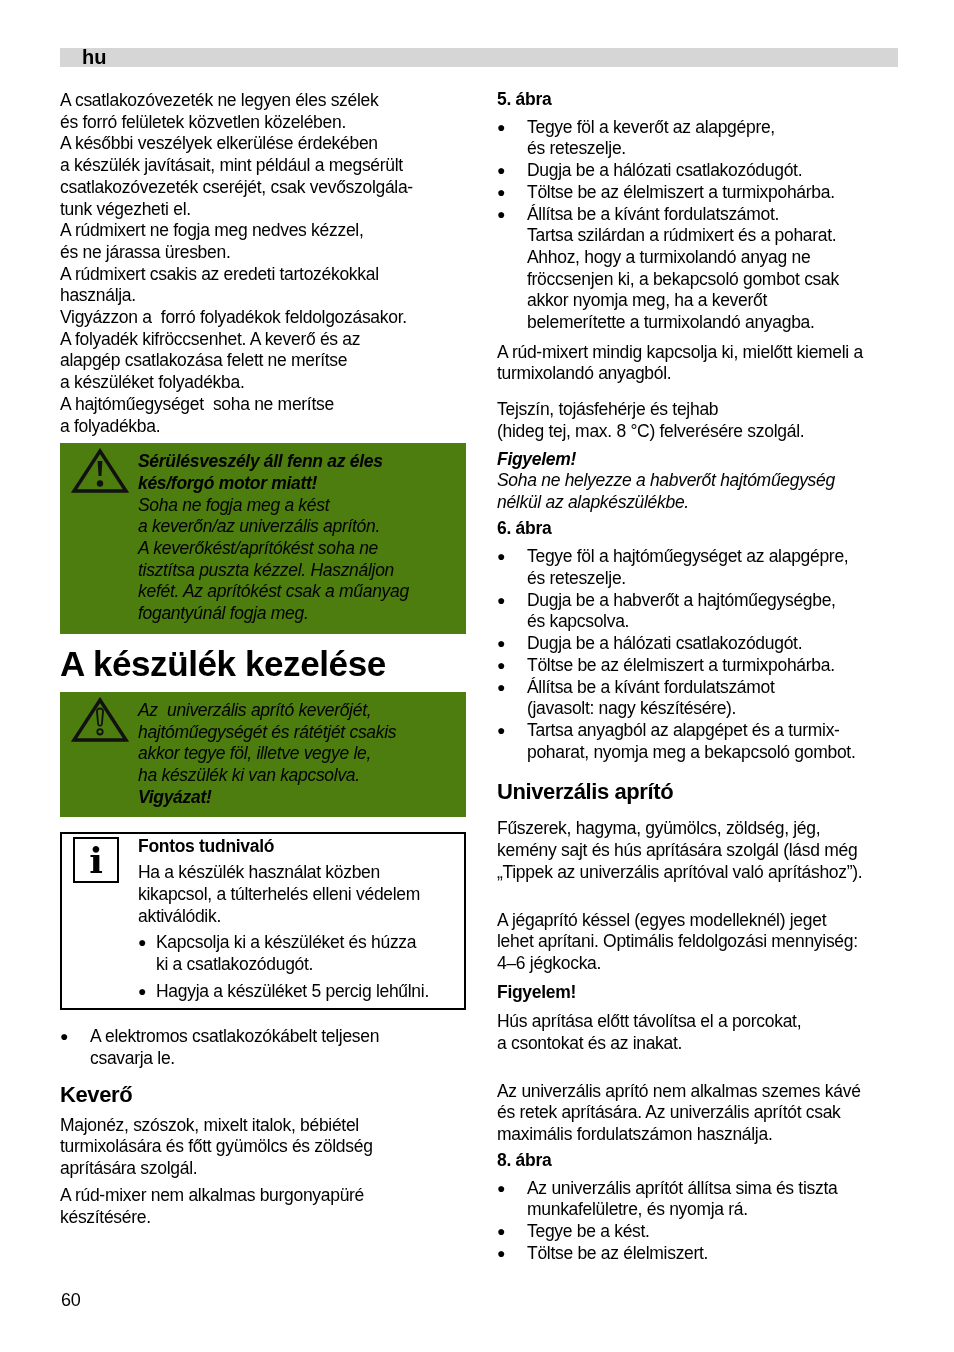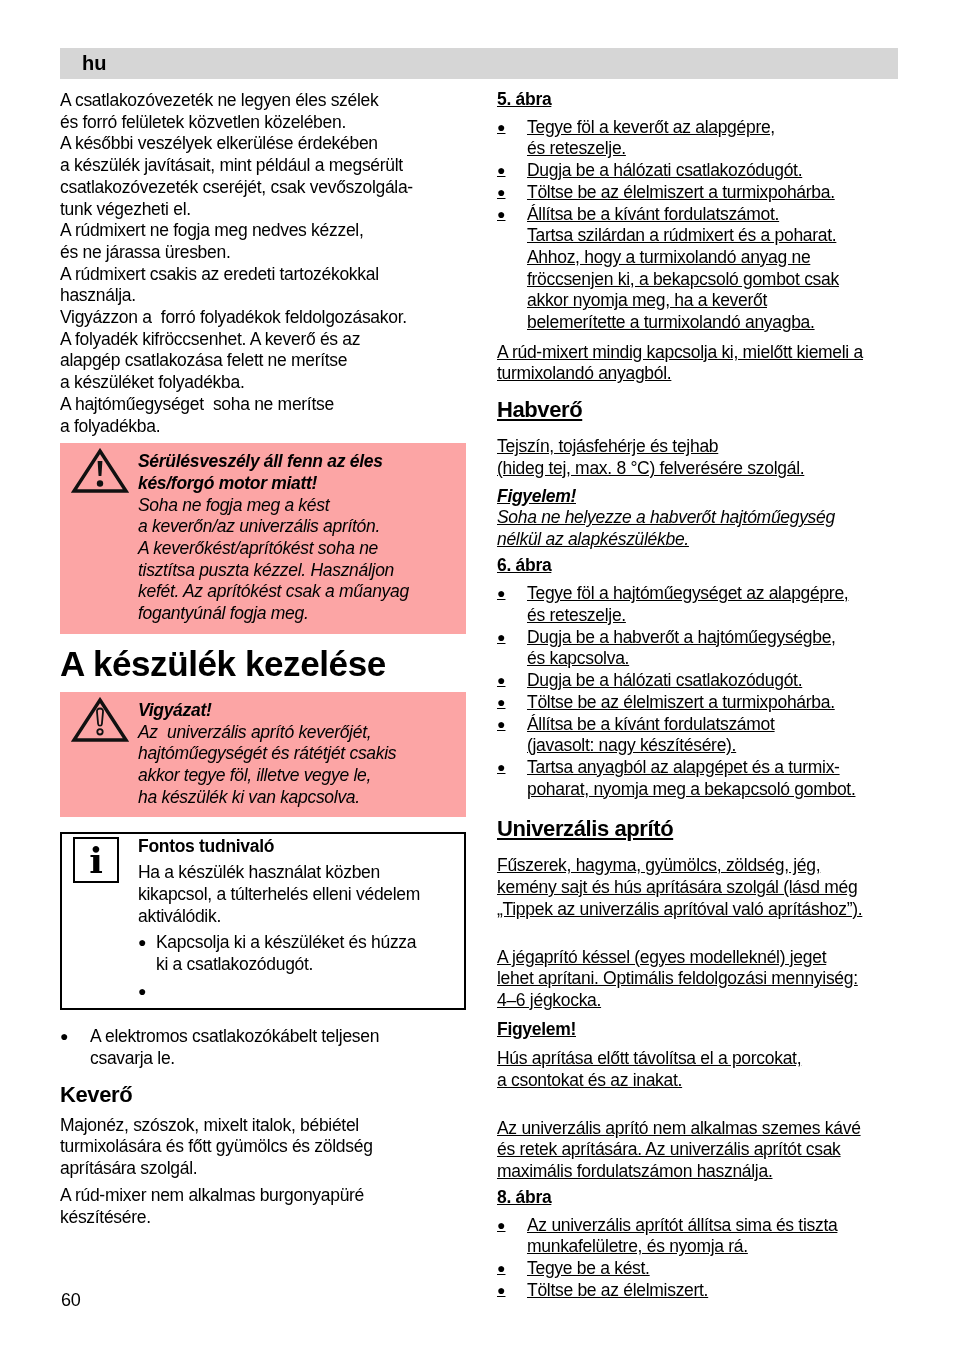--- a/index.html
+++ b/index.html
@@ -1,33 +1,33 @@
 <!DOCTYPE html>
 <html lang="hu"><head>
 <meta charset="utf-8">
 <style>
   html,body{margin:0;padding:0;background:#ffffff;}
   .page{position:relative;width:954px;height:1352px;background:#fff;overflow:hidden;
         font-family:"Liberation Sans",sans-serif;color:#000;}
-  .langbar{position:absolute;left:60px;top:48px;width:838px;height:31px;
+  .langbar{position:absolute;left:60px;top:48px;width:838px;height:19px;
            background:#d6d6d6;display:flex;align-items:center;}
   .langbar span{font-weight:bold;font-size:20px;margin-left:22px;}
   .col{position:absolute;}
   .col-left{left:60px;top:90px;width:406px;}
-  .col-right{left:497px;top:89px;width:416px;text-decoration:underline;}
+  .col-right{left:497px;top:89px;width:416px;}
   .pre{white-space:pre;}
   .body{font-size:17.5px;line-height:21.7px;letter-spacing:-0.3px;margin:0;}
   .it{font-style:italic;}
   .b{font-weight:bold;}
   h1,h2,h3{margin:0;padding:0;}
   h1{font-size:35px;line-height:30px;letter-spacing:-0.4px;margin-top:15px;}
   h2{font-size:22px;line-height:25px;letter-spacing:-0.4px;}
   h3{font-size:17.5px;line-height:21.7px;letter-spacing:-0.3px;}
   
-  .graybox{position:relative;background:#fca5a5;width:406px;box-sizing:border-box;
+  .graybox{position:relative;background:#4d7c0f;width:406px;box-sizing:border-box;
            padding:8px 8px 9px 78px;}
   .graybox .tri{position:absolute;left:11px;top:5px;}
   .box1{margin-top:6px;}
   .box2{margin-top:13px;}
   
   .infobox{position:relative;border:2px solid #000;width:406px;box-sizing:border-box;
            padding:2px 6px 6px 76px;margin-top:15px;background:#fff;}
   .iicon{position:absolute;left:11px;top:3px;width:42px;height:42px;border:2px solid #000;
          display:flex;align-items:center;justify-content:center;
          font-family:"DejaVu Serif",serif;font-weight:bold;font-size:36px;line-height:1;}
@@ -89,42 +89,43 @@
     <h1 class="b">A készülék kezelése</h1>
 
     <div class="graybox box2">
       <span class="tri">
         <svg width="58" height="46" viewBox="0 0 58 46" aria-hidden="true">
           <path d="M29 3 L55 43 L3 43 Z" fill="none" stroke="#111" stroke-width="3.4" stroke-linejoin="miter"></path>
           <path d="M29 11.5 c-2.4 0 -3.2 1.6 -3 3.4 l1.1 12.1 c0.1 1 0.8 1.7 1.9 1.7 s1.8 -0.7 1.9 -1.7 l1.1 -12.1 C32.2 13.1 31.4 11.5 29 11.5 Z" fill="none" stroke="#111" stroke-width="1.8"></path>
           <circle cx="29" cy="34.8" r="2.7" fill="none" stroke="#111" stroke-width="1.8"></circle>
         </svg>
       </span>
-      <div class="body pre it b">Vigyázat!</div>
       <div class="body pre it">Az  univerzális aprító keverőjét,
 hajtóműegységét és rátétjét csakis
 akkor tegye föl, illetve vegye le,
 ha készülék ki van kapcsolva.</div>
+      <div class="body pre it b">Vigyázat!</div>
     </div>
 
     <div class="infobox">
       <span class="iicon">
           <span>i</span>
         </span>
       <div class="body pre b">Fontos tudnivaló</div>
       <div class="body pre mt4">Ha a készülék használat közben
 kikapcsol, a túlterhelés elleni védelem
 aktiválódik.</div>
       <div class="li ibullet mt5">
         <span class="bm">●</span>
         <div class="bt">Kapcsolja ki a készüléket és húzza
 ki a csatlakozódugót.</div>
       </div>
       <div class="li ibullet mt5">
         <span class="bm">●</span>
+        <div class="bt">Hagyja a készüléket 5 percig lehűlni.</div>
       </div>
     </div>
 
     <div class="li mt16">
       <span class="bm">●</span>
       <div class="bt">A elektromos csatlakozókábelt teljesen
 csavarja le.</div>
     </div>
 
     <h2 class="b mt22">Keverő</h2>
@@ -157,21 +158,20 @@
 Tartsa szilárdan a rúdmixert és a poharat.
 Ahhoz, hogy a turmixolandó anyag ne
 fröccsenjen ki, a bekapcsoló gombot csak
 akkor nyomja meg, ha a keverőt
 belemerítette a turmixolandó anyagba.</div>
       </div>
     </div>
     <div class="body pre mt8">A rúd-mixert mindig kapcsolja ki, mielőtt kiemeli a
 turmixolandó anyagból.</div>
 
-    <h2 class="b mt12">Habverő</h2>
     <div class="body pre mt14">Tejszín, tojásfehérje és tejhab
 (hideg tej, max. 8 °C) felverésére szolgál.</div>
     <h3 class="b it mt6">Figyelem!</h3>
     <div class="body pre it">Soha ne helyezze a habverőt hajtóműegység
 nélkül az alapkészülékbe.</div>
     <h3 class="b mt4">6. ábra</h3>
     <div class="mt7">
       <div class="li">
         <span class="bm">●</span>
         <div class="bt">Tegye föl a hajtóműegységet az alapgépre,

